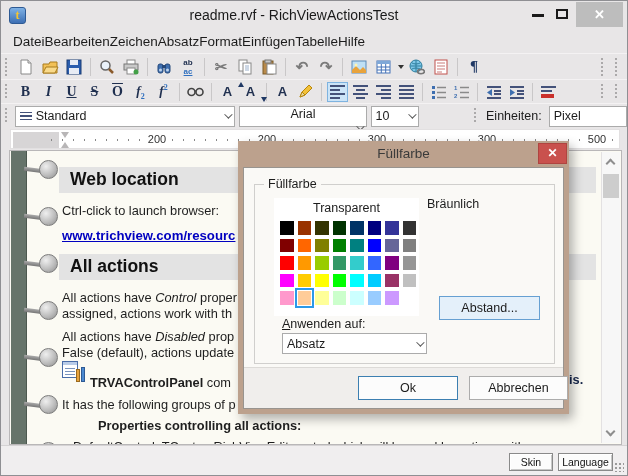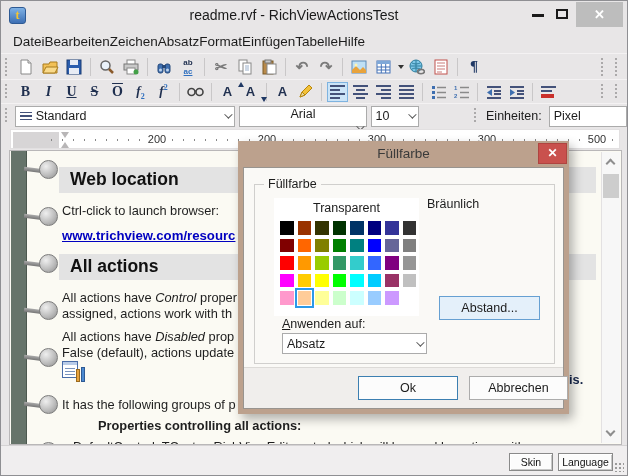--- a/index.html
+++ b/index.html
@@ -462,20 +462,21 @@
       <div class="hbar" style="top:103px;">All actions</div>
       <div class="line" style="top:139px;"><span>All actions have </span><i>Control</i><span> proper</span></div>
       <div class="line" style="top:155px;">assigned, actions work with th</div>
       <div class="line" style="top:178px;"><span>All actions have </span><i>Disabled</i><span> prop</span></div>
       <div class="line" style="top:194px;">False (default), actions update</div>
       <div class="tinyicon" style="top:210px;">
           <span class="pg"></span>
           <span class="pin1"></span>
           <span class="pin2"></span>
         </div>
+      <div class="line" style="top:224px;left:80px;"><b>TRVAControlPanel</b><span> com</span></div>
       <div class="line" style="top:246px;">It has the following groups of p</div>
       <div class="line" style="top:267px;font-weight:bold;margin-left:36px;">Properties controlling all actions:</div>
       <div class="line" style="top:288px;left:63px;">DefaultControl: TCustomRichViewEdit control which will be used by actions with</div>
       <div class="frag" style="left:559px;top:221px;">is.</div>
     </div>
     <div class="vscroll">
       <div class="varrow va-up">
           <span></span>
         </div>
       <div class="vthumb"></div>

